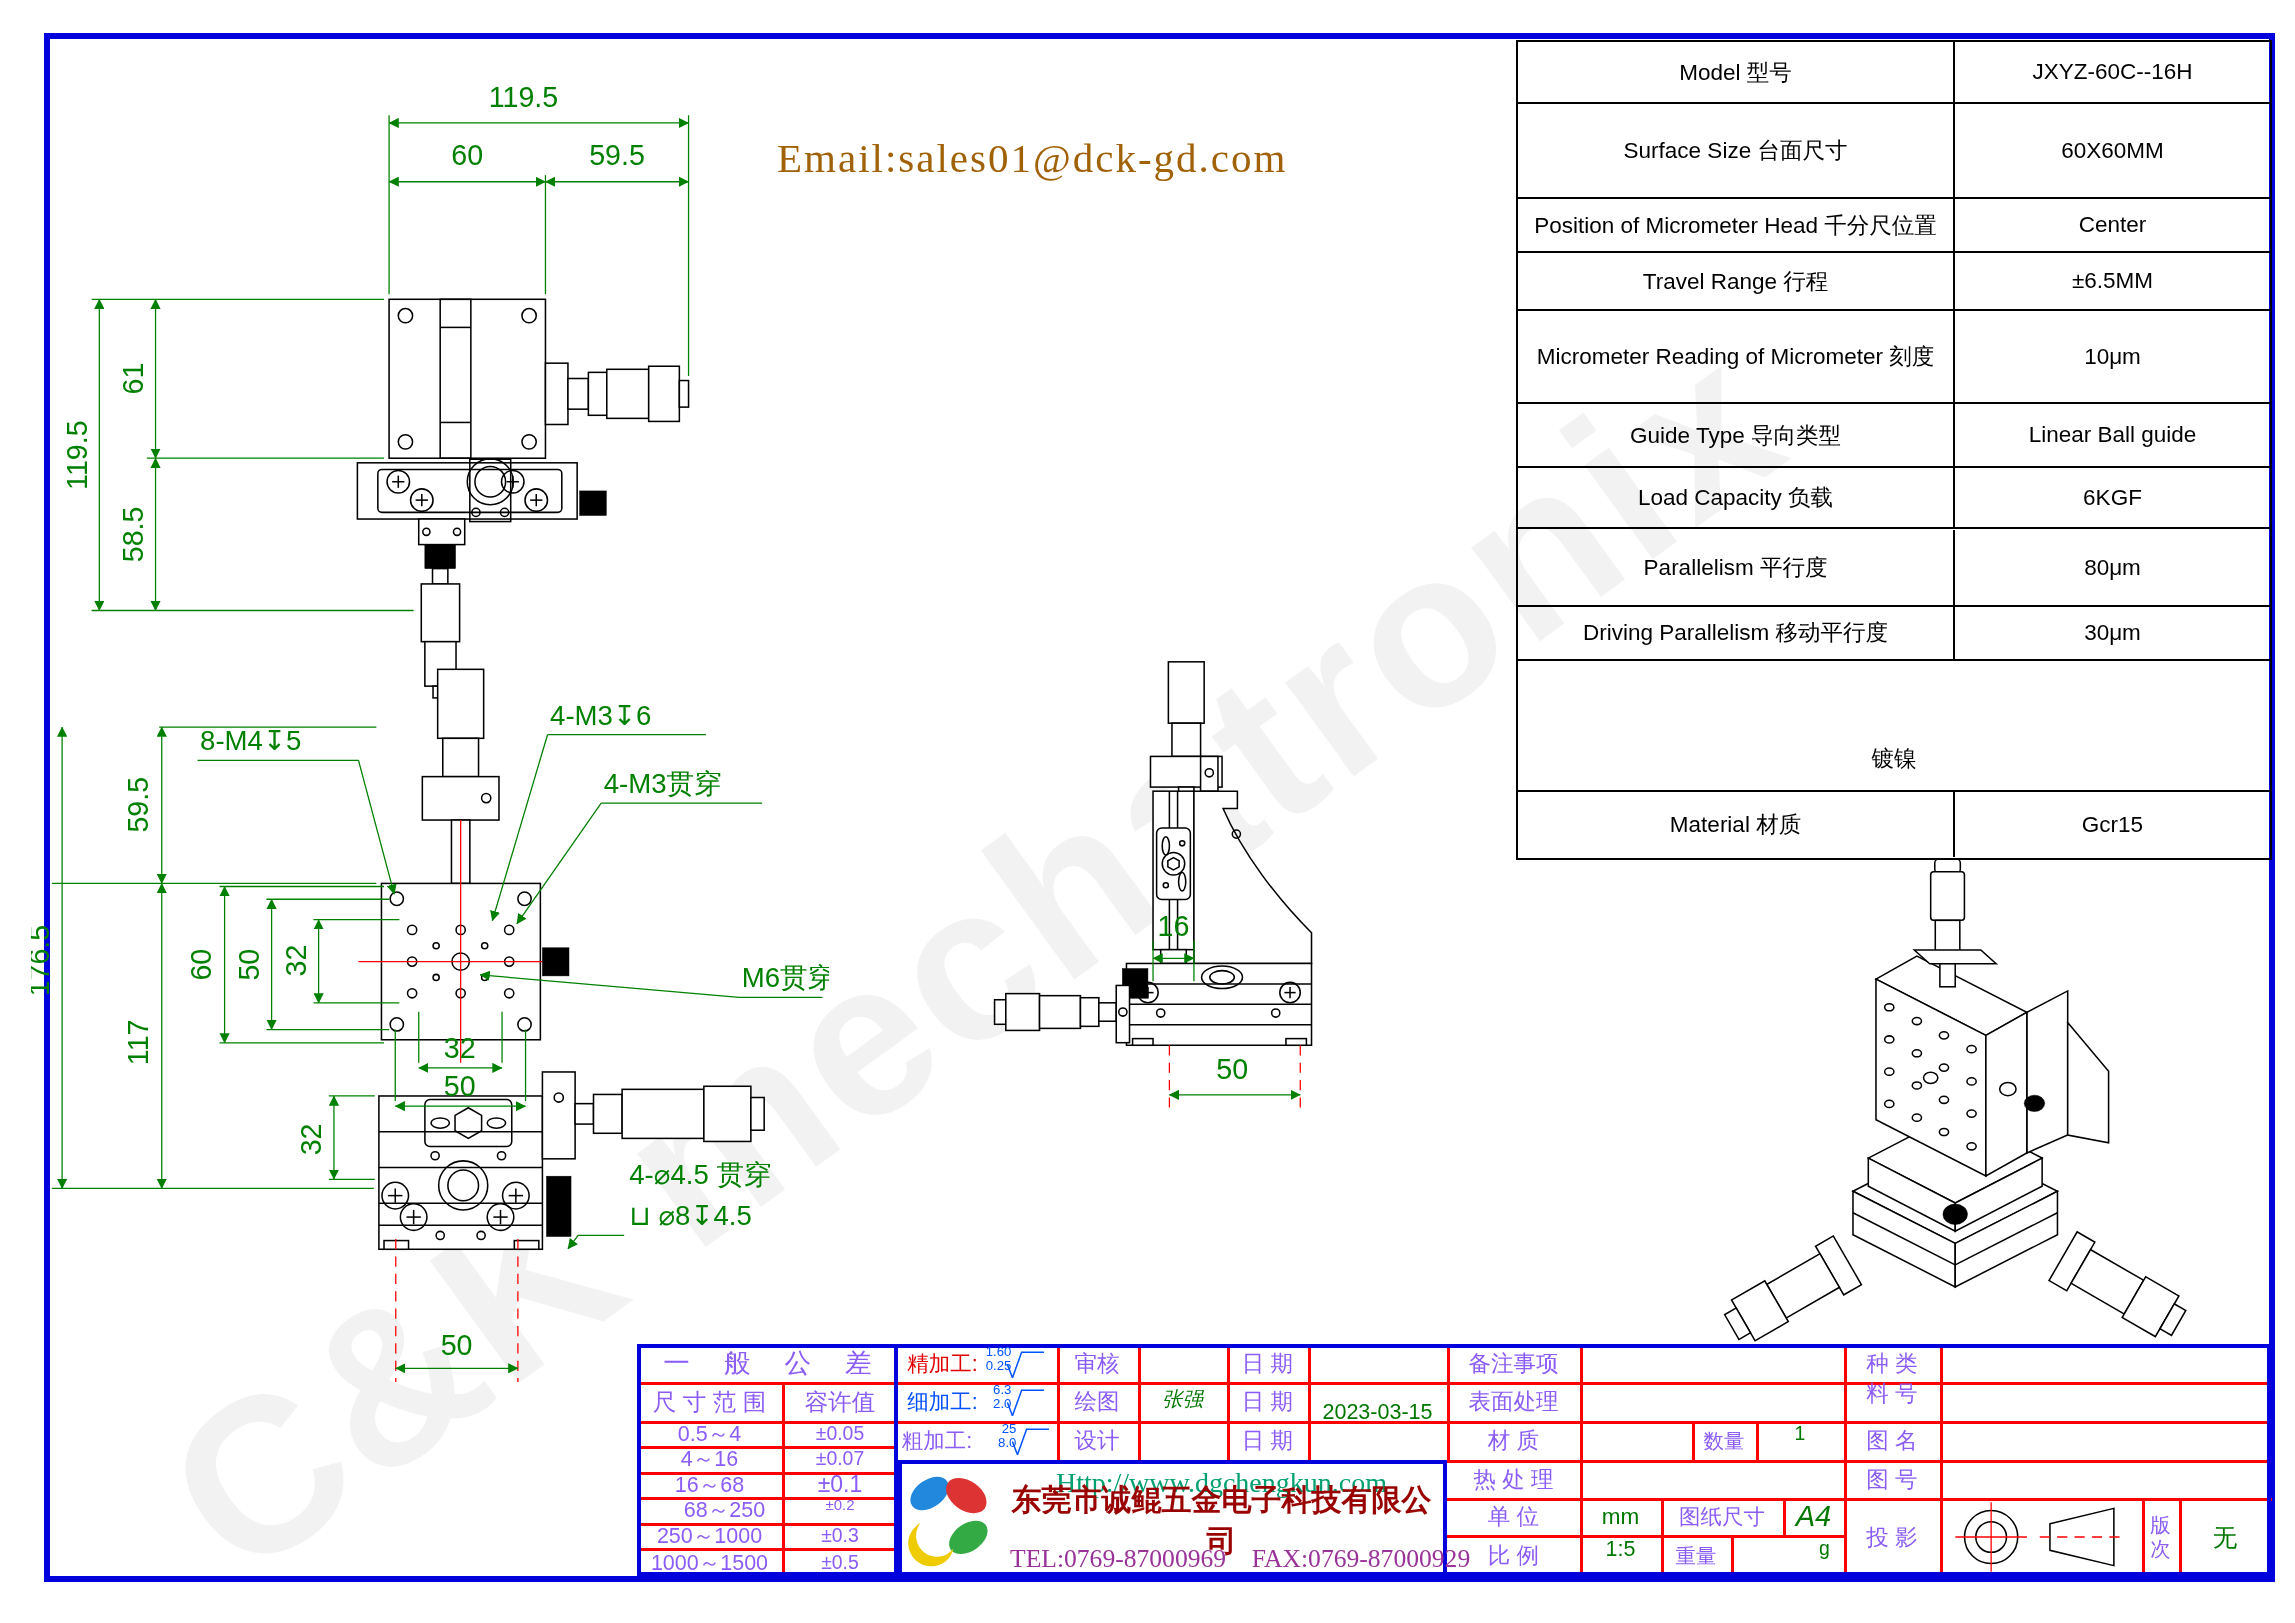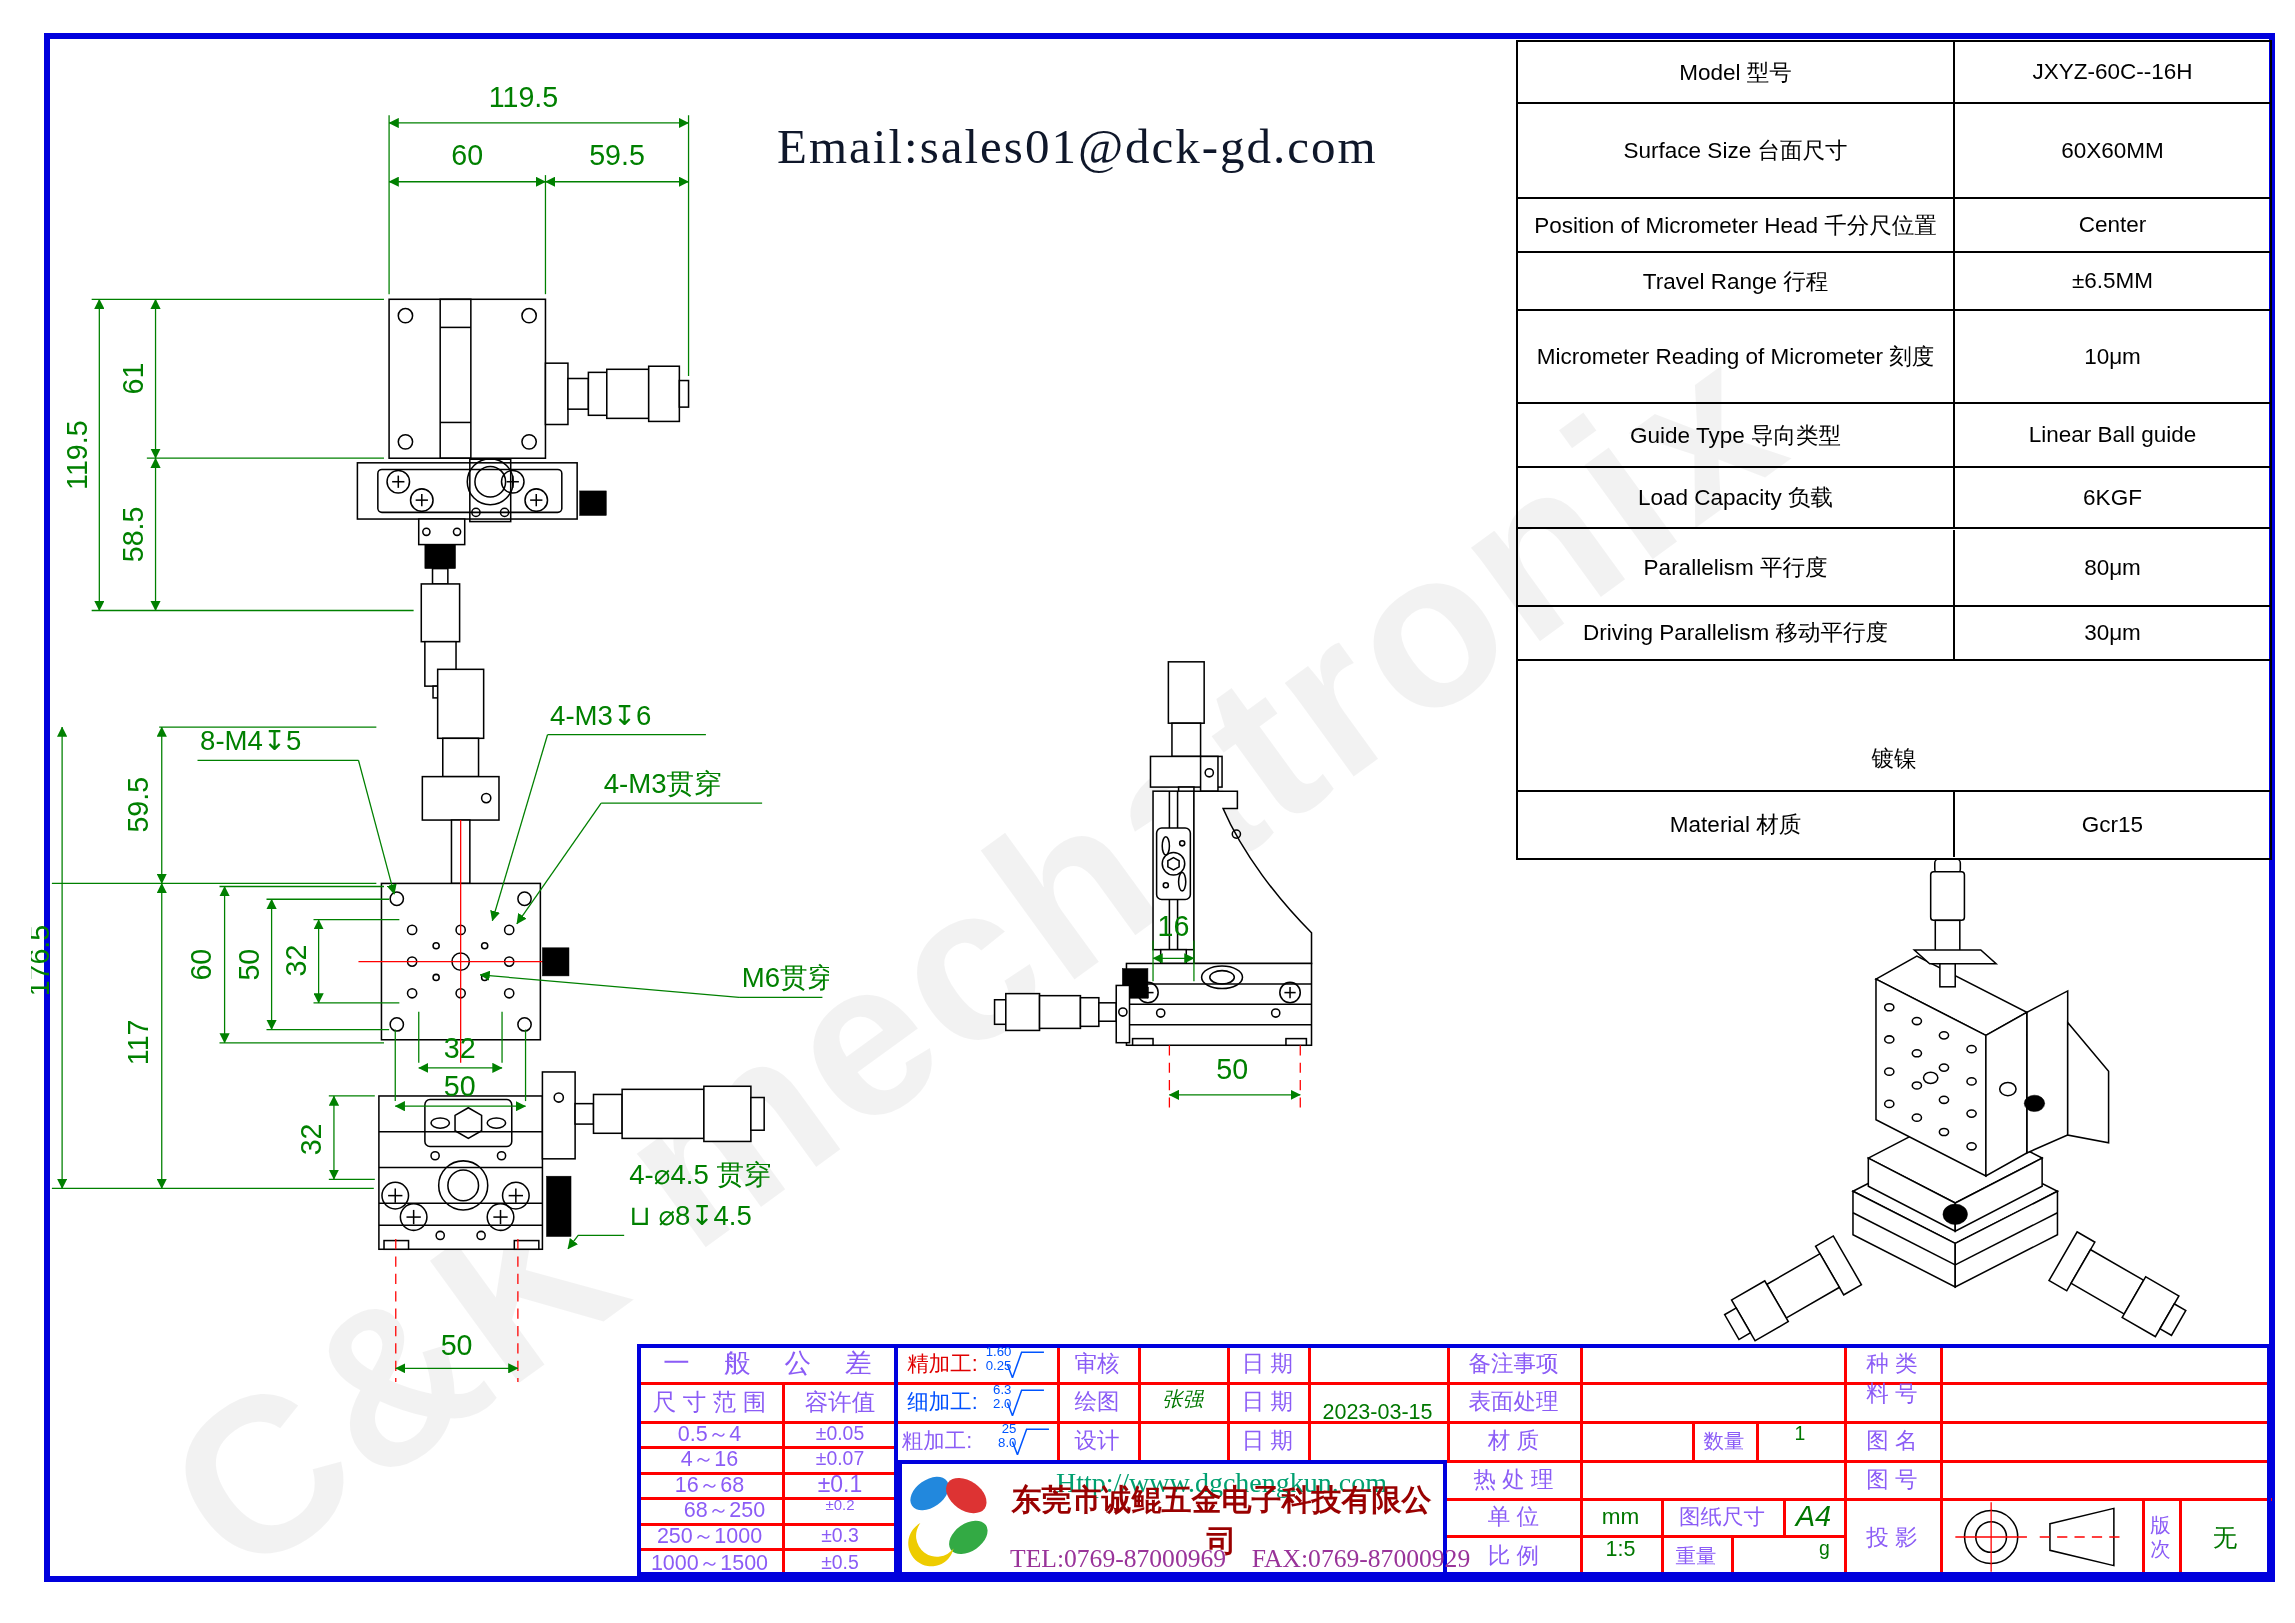--- a/index.html
+++ b/index.html
@@ -3,22 +3,22 @@
 <meta charset="utf-8">
 <style>
   html,body{margin:0;padding:0;background:#fff;}
   .page{position:relative;width:2295px;height:1623px;background:#fff;overflow:hidden;
         font-family:"Liberation Sans",sans-serif;}
   .frame{position:absolute;left:44px;top:33px;width:2231px;height:1549px;
          border:6.1px solid #0000dd;box-sizing:border-box;}
   .watermark{position:absolute;left:123px;top:1421px;font-size:220px;font-weight:bold;
              color:rgba(0,0,0,0.05);white-space:nowrap;transform:rotate(-36deg);
              transform-origin:0 0;letter-spacing:5.1px;pointer-events:none;}
-  .email{position:absolute;left:777px;top:118px;font-family:"Liberation Serif",serif;
-         font-size:49px;color:#0f172a;letter-spacing:2px;}
+  .email{position:absolute;left:777px;top:134px;font-family:"Liberation Serif",serif;
+         font-size:41px;color:#a16207;letter-spacing:2px;}
   
   .spec{position:absolute;left:1516px;top:40px;width:756px;height:820px;
         border:2.6px solid #000;box-sizing:border-box;}
   .spec-row{position:absolute;left:0;right:0;display:flex;border-bottom:2.6px solid #000;box-sizing:border-box;}
   .spec-row.last{border-bottom:none;}
   .spec-label{width:437px;border-right:2px solid #000;box-sizing:border-box;display:flex;
               align-items:center;justify-content:center;font-size:22.5px;color:#000;text-align:center;}
   .spec-value{flex:1;display:flex;align-items:center;justify-content:center;font-size:22.5px;color:#000;text-align:center;}
   
   .tb{position:absolute;left:637px;top:1344px;width:1634px;height:232px;background:#fff;}

